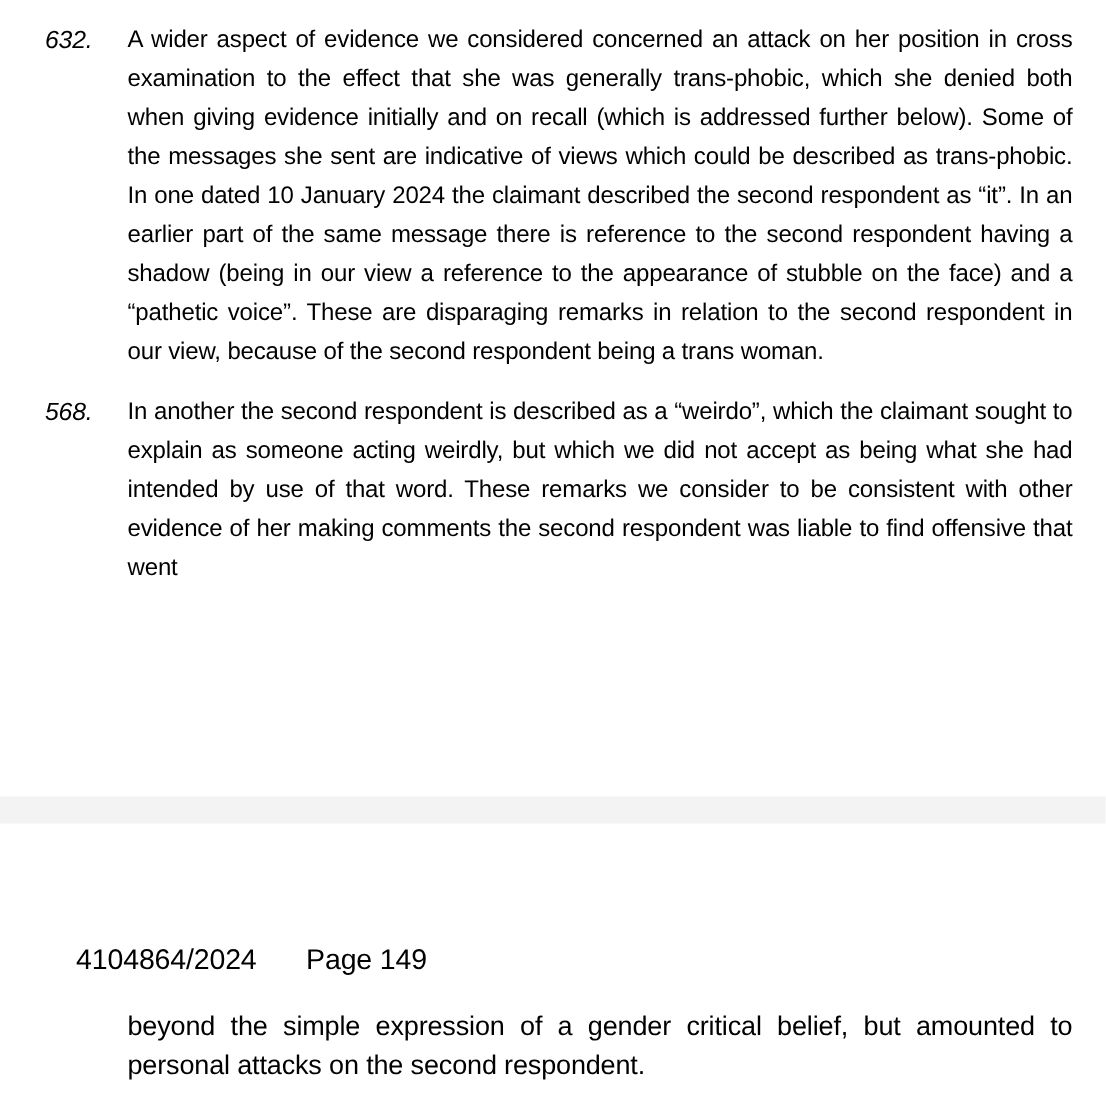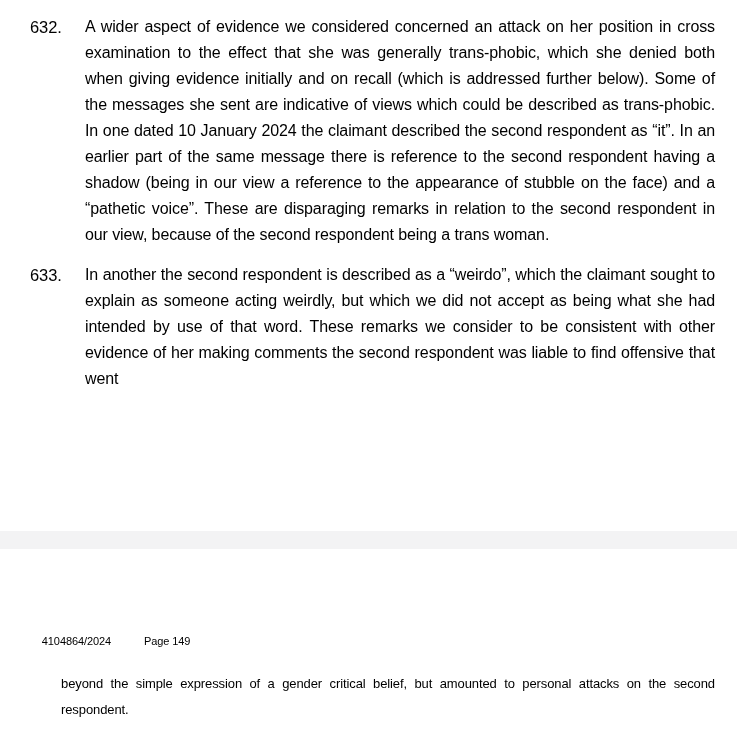--- a/index.html
+++ b/index.html
@@ -34,20 +34,21 @@
     padding-left: 30px;
     padding-right: 22px;
     margin-bottom: 14px;
   }
 
   .para-number {
     flex: 0 0 55px;
     font-size: 16.5px;
     line-height: 26px;
     letter-spacing: -0.1px;
+    font-style: italic;
   }
 
   .para-body {
     flex: 1 1 auto;
     font-size: 16px;
     line-height: 26px;
     text-align: justify;
     text-justify: inter-word;
     letter-spacing: -0.1px;
     hyphens: none;
@@ -75,57 +76,57 @@
     width: 737px;
   }
 
   .footer {
     position: absolute;
     left: 0;
     top: 59px;
     width: 737px;
     padding-left: 30px;
     box-sizing: border-box;
-    font-size: 11px;
+    font-size: 19px;
     line-height: 22px;
     white-space: pre;
     letter-spacing: -0.1px;
   }
   .footer .case-number { display: inline-block; }
   .footer .page-label {
     display: inline-block;
     margin-left: 33px;
   }
 
   .continuation {
     position: absolute;
     left: 0;
     top: 122px;
     width: 737px;
-    padding-left: 61px;
+    padding-left: 85px;
     padding-right: 22px;
     box-sizing: border-box;
-    font-size: 13px;
+    font-size: 18px;
     line-height: 26px;
     text-align: justify;
     letter-spacing: -0.1px;
   }
 </style>
 </head>
 <body>
 
 <div class="page page-top">
 
   <div class="para">
     <div class="para-number">632.</div>
     <div class="para-body">A wider aspect of evidence we considered concerned an attack on her position in cross examination to the effect that she was generally trans-phobic, which she denied both when giving evidence initially and on recall (which is addressed further below). Some of the messages she sent are indicative of views which could be described as trans-phobic. In one dated 10 January 2024 the claimant described the second respondent as “it”. In an earlier part of the same message there is reference to the second respondent having a shadow (being in our view a reference to the appearance of stubble on the face) and a “pathetic voice”. These are disparaging remarks in relation to the second respondent in our view, because of the second respondent being a trans woman.</div>
   </div>
 
   <div class="para">
-    <div class="para-number">633.</div>
+    <div class="para-number">568.</div>
     <div class="para-body justify-all">In another the second respondent is described as a “weirdo”, which the claimant sought to explain as someone acting weirdly, but which we did not accept as being what she had intended by use of that word. These remarks we consider to be  consistent with other evidence of her making comments the second respondent was liable to find offensive that went</div>
   </div>
 
 </div>
 
 <div class="page-gap"></div>
 
 <div class="page-bottom">
 
   <div class="footer">

